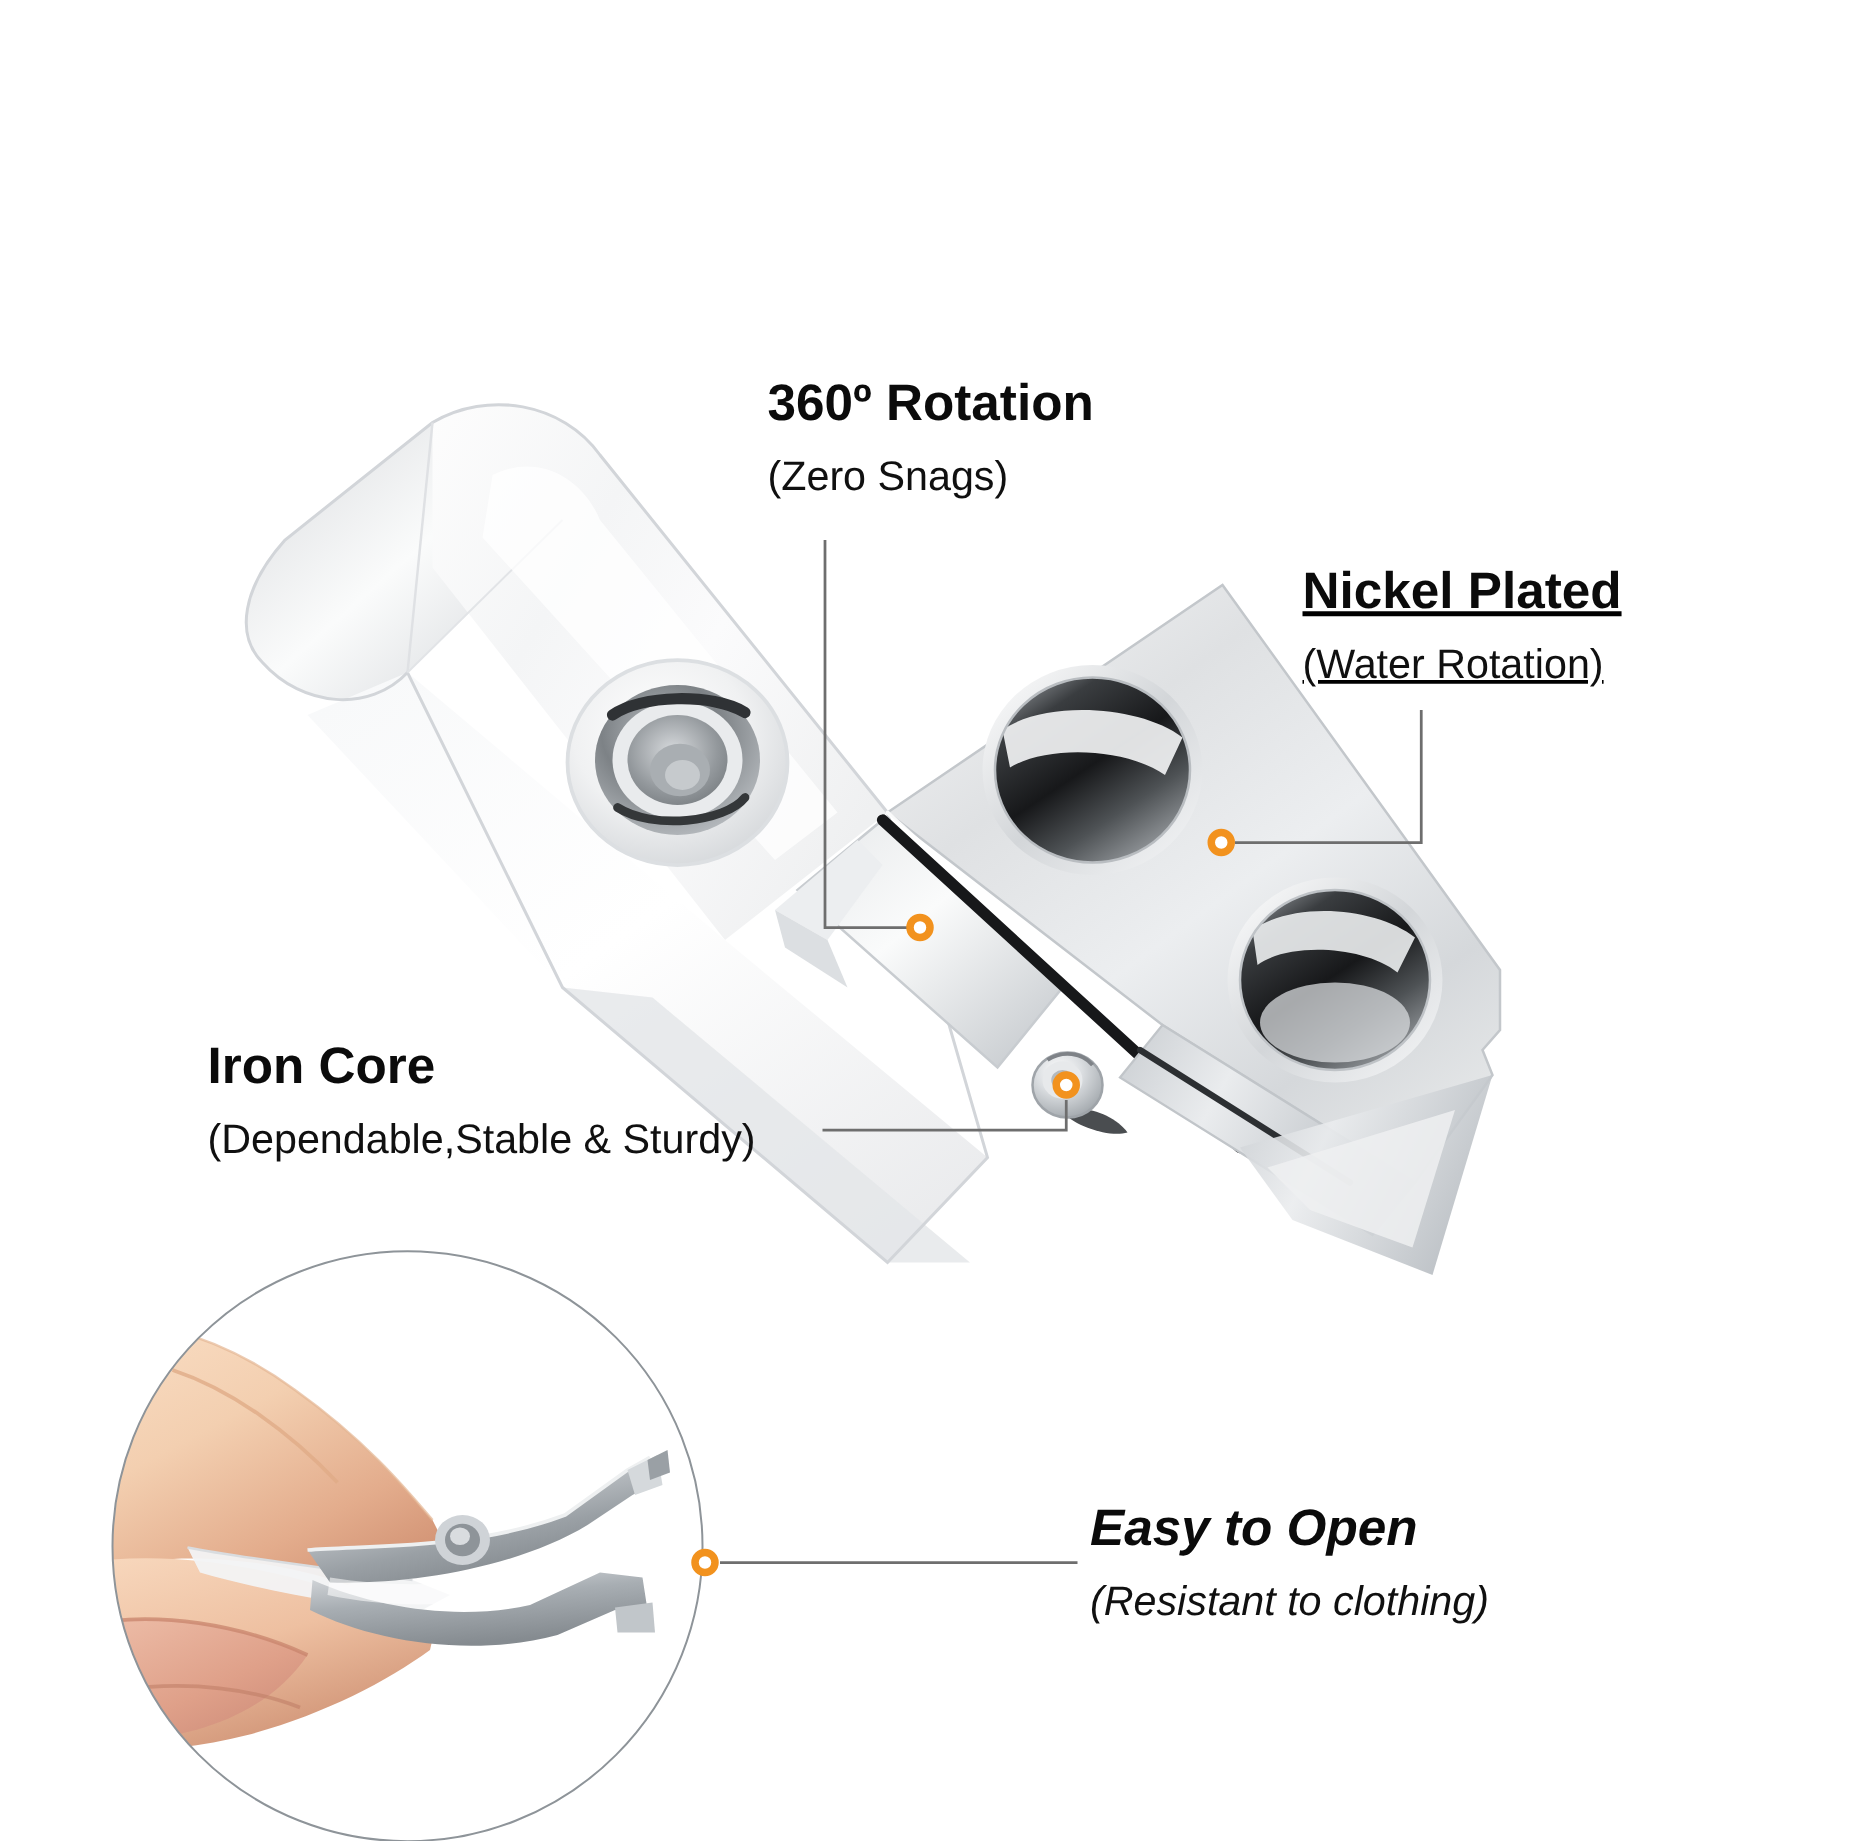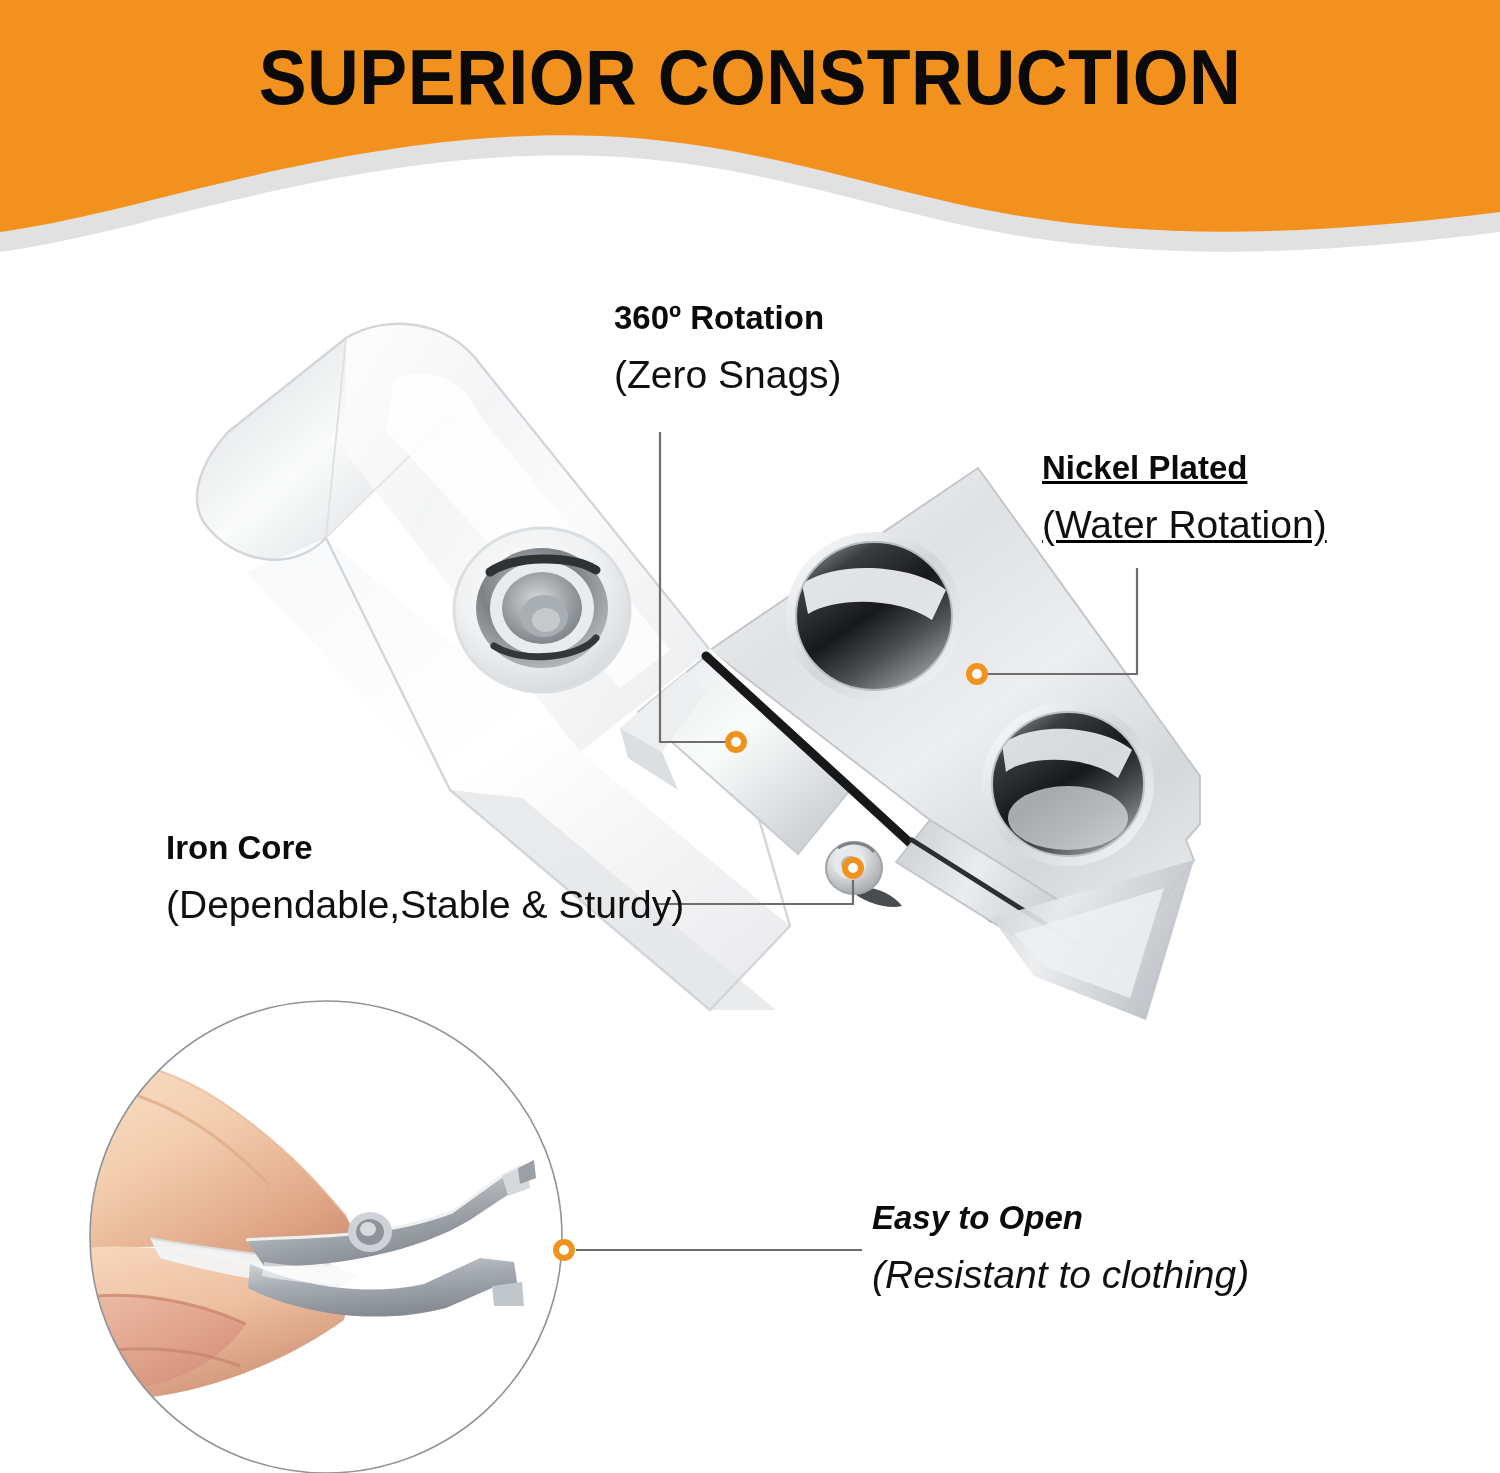--- a/index.html
+++ b/index.html
@@ -41,28 +41,28 @@
     line-height: 1.0;
     white-space: nowrap;
     font-stretch: condensed;
     transform: scaleX(0.92);
     transform-origin: center top;
   }
 
   
   .callout { position: absolute; }
   .callout .c-title {
-    font-size: 33px;
+    font-size: 41px;
     font-weight: bold;
     color: #0b0b0b;
     line-height: 1.12;
     white-space: nowrap;
   }
   .callout .c-sub {
-    font-size: 39px;
+    font-size: 33px;
     font-weight: normal;
     color: #101010;
     line-height: 1.15;
     margin-top: 16px;
     white-space: nowrap;
   }
 
   #callout-rotation   { left: 614px; top: 300px; }
   #callout-nickel     { left: 1042px; top: 450px; text-decoration: underline; }
   #callout-ironcore   { left: 166px; top: 830px; }
@@ -104,37 +104,20 @@
     left: 78px; top: 1000px;
     width: 500px; height: 473px;
   }
   #inset-photo svg { display: block; }
 </style>
 </head>
 <body>
 
 <div id="page">
 
-  <div id="header-banner">
-    <svg width="1500" height="270" viewBox="0 0 1500 270">
-
-      <path d="M0,0 L1500,0 L1500,232
-               C1340,252 1180,262 1020,236
-               C880,213 760,162 600,156
-               C420,149 250,196 120,228
-               C70,240 30,248 0,252 Z" fill="#E1E1E1"></path>
-
-      <path d="M0,0 L1500,0 L1500,212
-               C1340,232 1180,242 1020,216
-               C880,193 760,142 600,136
-               C420,129 250,176 120,208
-               C70,220 30,228 0,232 Z" fill="#F2911E"></path>
-    </svg>
-    <div id="banner-title">SUPERIOR CONSTRUCTION</div>
-  </div>
 
   <div id="product-photo">
     <svg width="1100" height="720" viewBox="0 0 1100 720">
       <defs>
 
         <linearGradient id="vinylA" x1="0" y1="0" x2="1" y2="0.7">
           <stop offset="0%" stop-color="#fdfdfd"></stop>
           <stop offset="35%" stop-color="#f4f5f6"></stop>
           <stop offset="62%" stop-color="#fbfbfc"></stop>
           <stop offset="100%" stop-color="#eff0f1"></stop>

